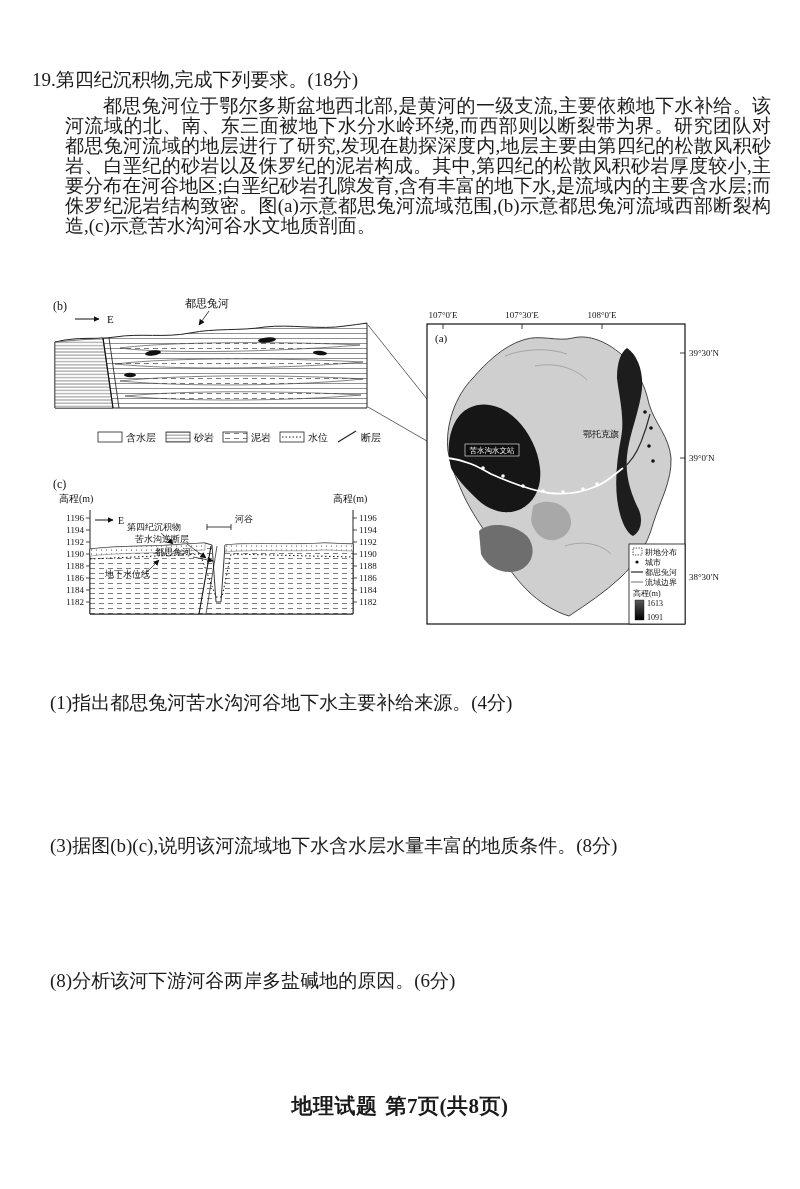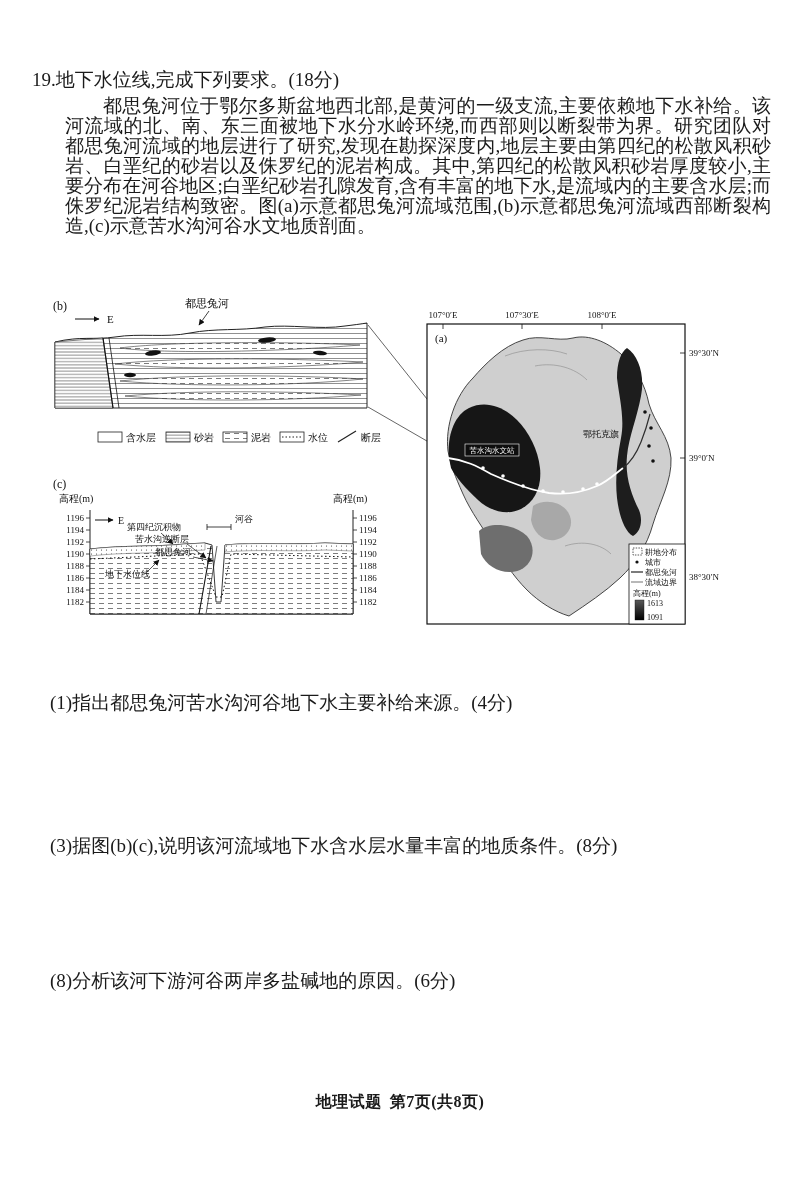--- a/index.html
+++ b/index.html
@@ -5,31 +5,31 @@
   html,body{margin:0;padding:0;background:#ffffff;}
   .page{position:relative;width:800px;height:1189px;background:#ffffff;
         font-family:"Liberation Serif","DejaVu Serif",serif;color:#1a1a1a;overflow:hidden;}
   .qline{position:absolute;left:32px;top:66px;width:742px;font-size:19px;line-height:28px;}
   .qpara{position:absolute;left:65px;top:96px;width:706px;font-size:19px;line-height:20px;
          text-align:justify;text-indent:2em;margin:0;}
   .figwrap{position:absolute;left:35px;top:296px;width:745px;height:352px;}
   .subq{position:absolute;left:50px;font-size:19px;margin-top:40px;}
   .subq1{top:650px}.subq2{top:793px}.subq3{top:928px}
   .footer{position:absolute;top:1092px;left:0;width:100%;text-align:center;
-          font-size:16px;font-weight:bold;letter-spacing:0.5px;}
+          font-size:21px;font-weight:bold;letter-spacing:0.5px;}
   .footer .ft{margin-right:8px;}
   svg text{fill:#111;font-family:"Liberation Serif","DejaVu Serif",serif;}
   .t12{font-size:12px}.t11{font-size:11px}.t10{font-size:10px}.t9{font-size:9px}.t8{font-size:8px}.t75{font-size:7.5px}
 </style>
 </head>
 <body>
 
 <div class="page">
 
-  <div class="qline"><span>19.</span><span>地下水位线,完成下列要求。(18分)</span></div>
+  <div class="qline"><span>19.</span><span>第四纪沉积物,完成下列要求。(18分)</span></div>
 
   <p class="qpara">都思兔河位于鄂尔多斯盆地西北部,是黄河的一级支流,主要依赖地下水补给。该河流域的北、南、东三面被地下水分水岭环绕,而西部则以断裂带为界。研究团队对都思兔河流域的地层进行了研究,发现在勘探深度内,地层主要由第四纪的松散风积砂岩、白垩纪的砂岩以及侏罗纪的泥岩构成。其中,第四纪的松散风积砂岩厚度较小,主要分布在河谷地区;白垩纪砂岩孔隙发育,含有丰富的地下水,是流域内的主要含水层;而侏罗纪泥岩结构致密。图(a)示意都思兔河流域范围,(b)示意都思兔河流域西部断裂构造,(c)示意苦水沟河谷水文地质剖面。</p>
 
   <div class="figwrap">
     <svg viewBox="0 0 745 352" width="745" height="352">
       <defs>
         <marker id="ah" markerWidth="7" markerHeight="7" refX="5.5" refY="3" orient="auto" markerUnits="userSpaceOnUse">
           <path d="M0,0 L6,3 L0,6 Z" fill="#111"></path>
         </marker>
         <pattern id="pStripe" width="5" height="5" patternUnits="userSpaceOnUse">

